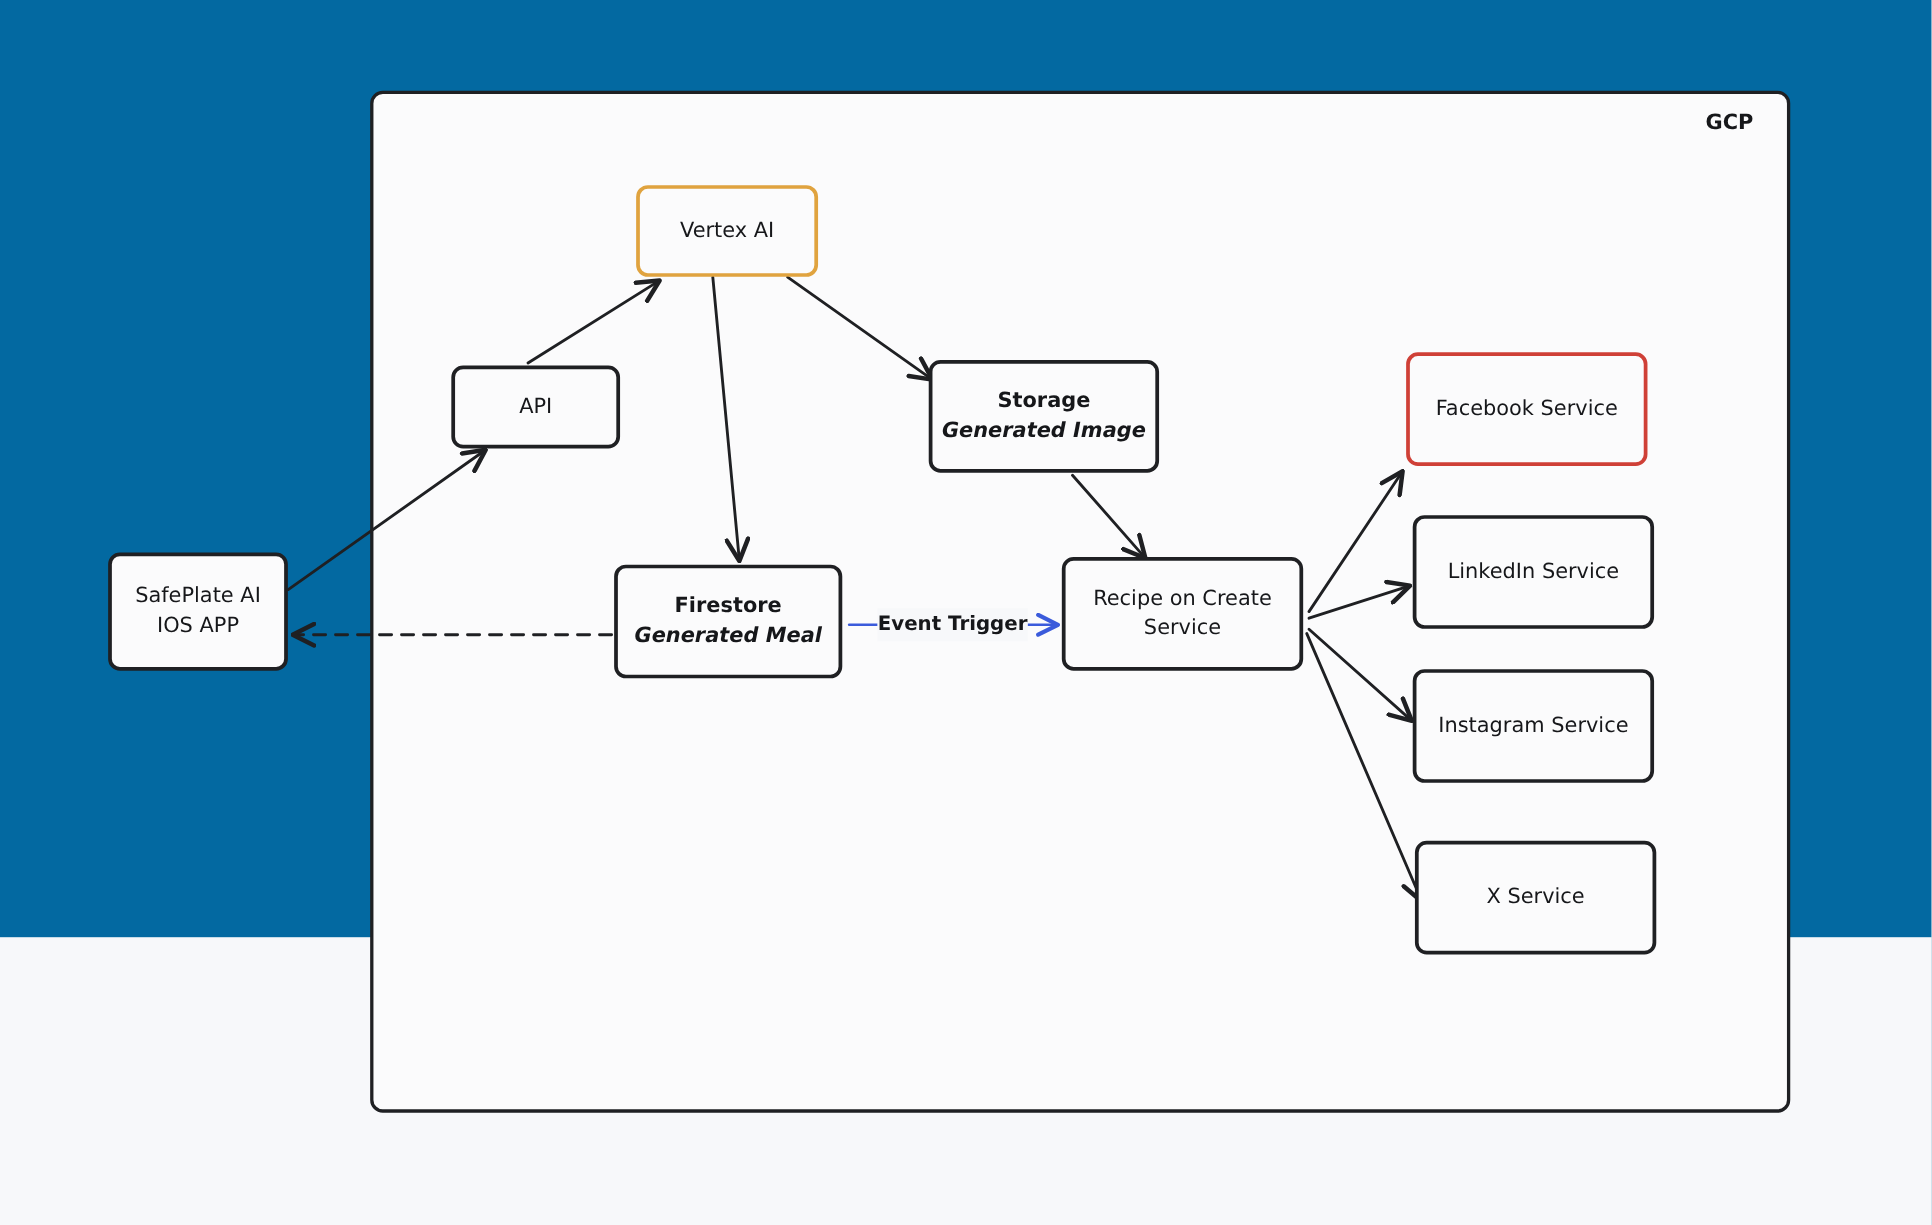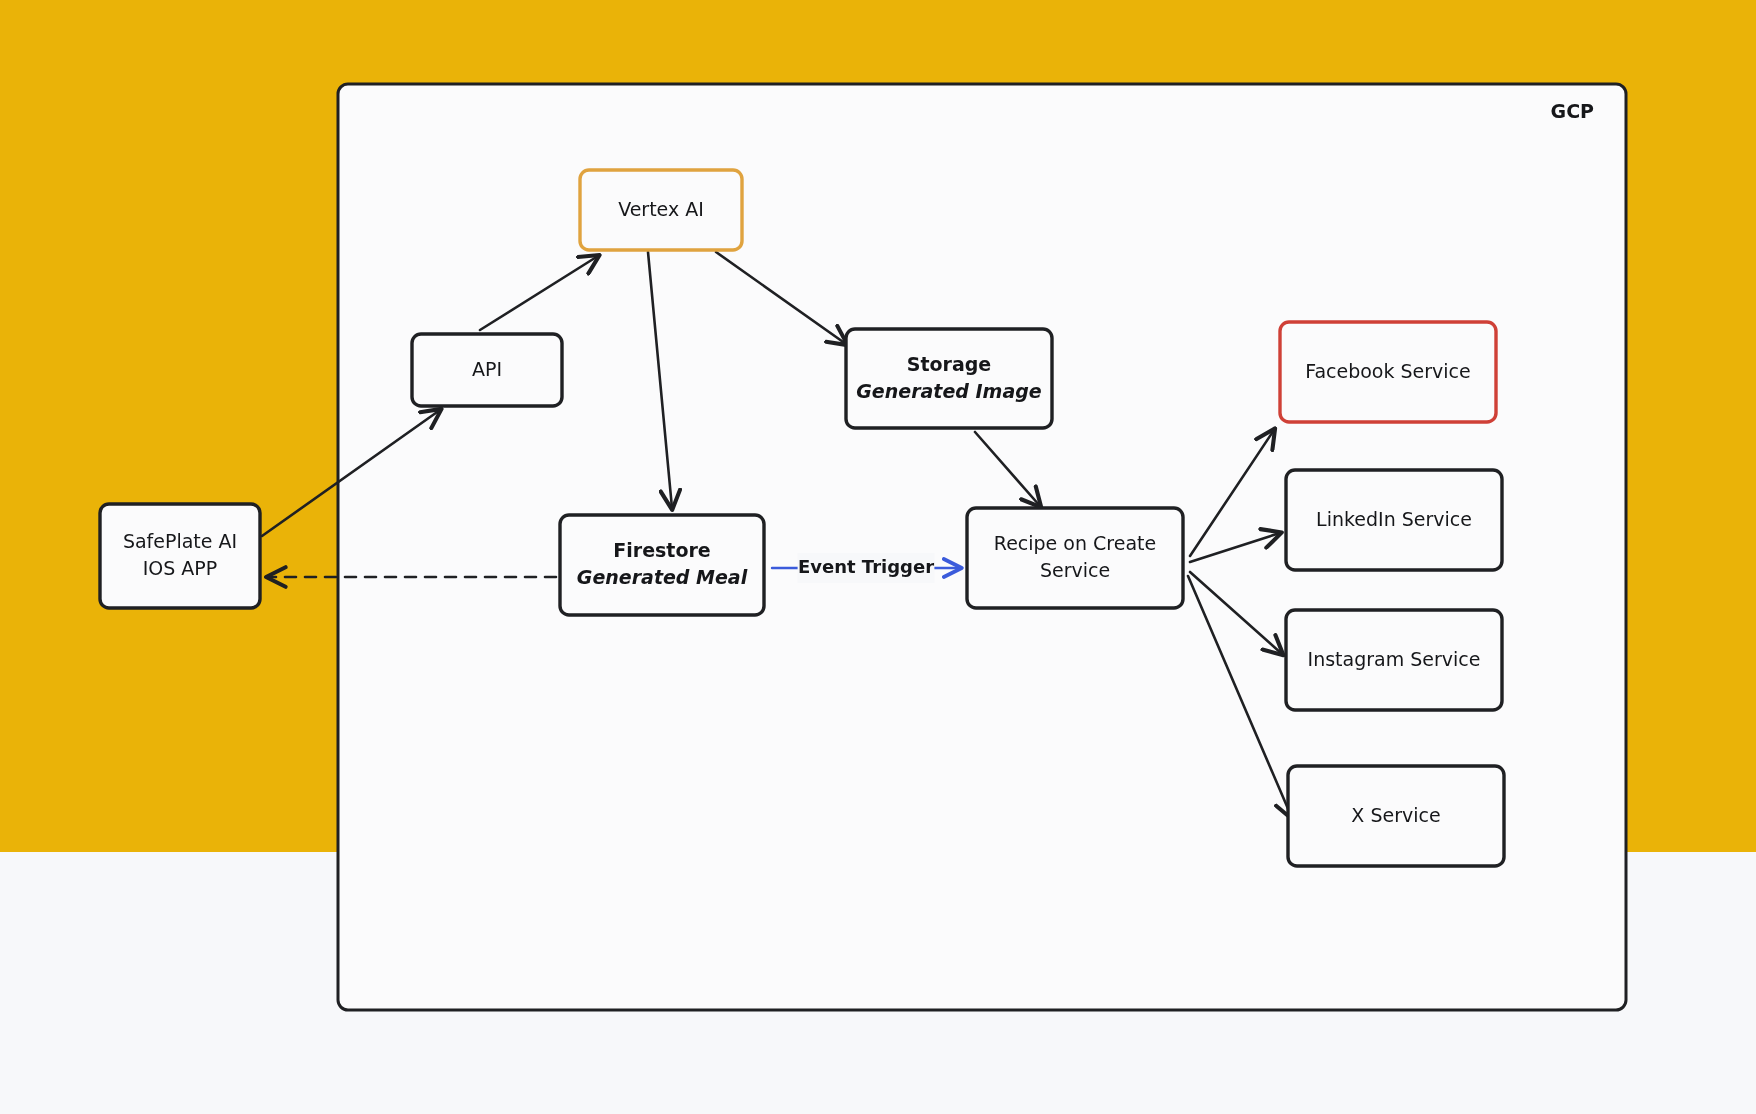--- a/index.html
+++ b/index.html
@@ -10,21 +10,21 @@
   body {
     width: 1756px;
     height: 1114px;
     font-family: "DejaVu Sans", sans-serif;
     overflow: hidden;
   }
   #canvas {
     position: relative;
     width: 1756px;
     height: 852px;
-    background: #eab308;
+    background: #0369a1;
   }
   svg#diagram {
     position: absolute;
     top: 0; left: 0;
     width: 1756px;
     height: 1114px;
   }
   .node-label {
     font-family: "DejaVu Sans", sans-serif;
     fill: #16171a;

